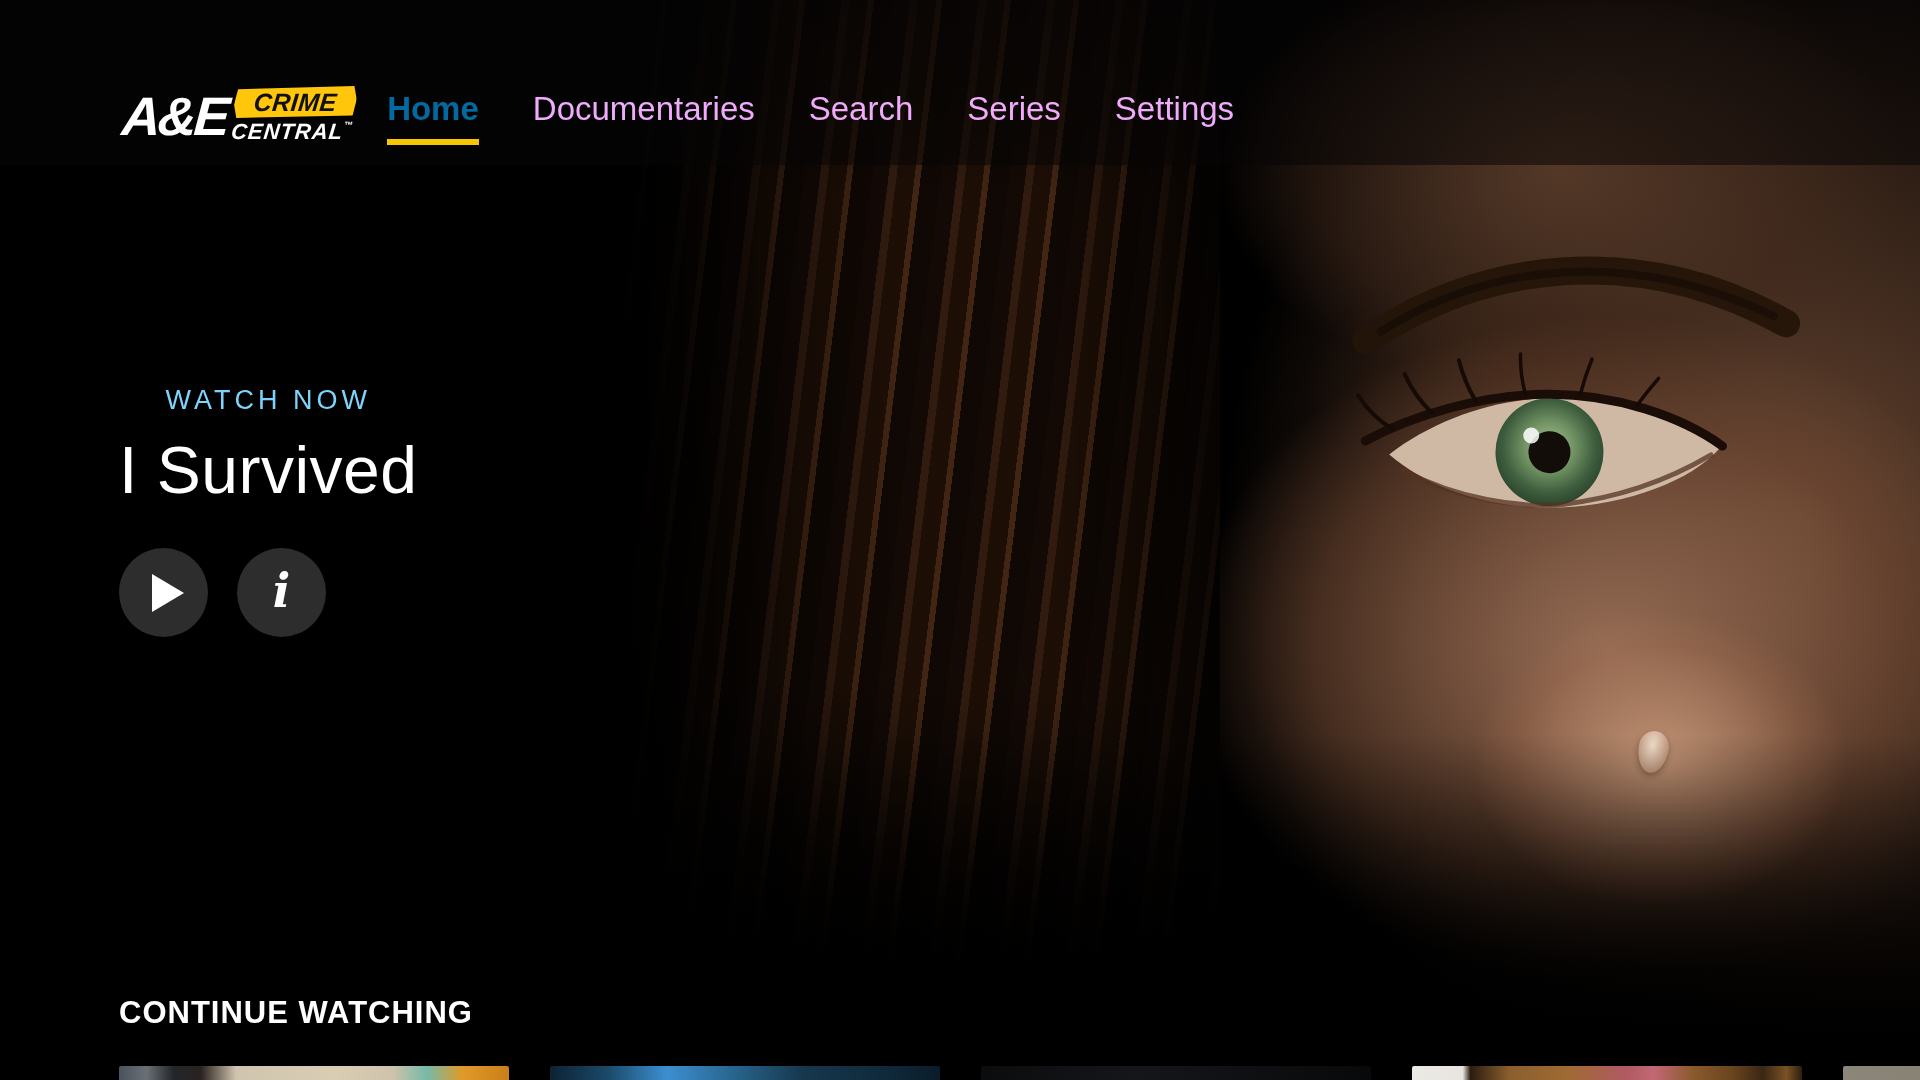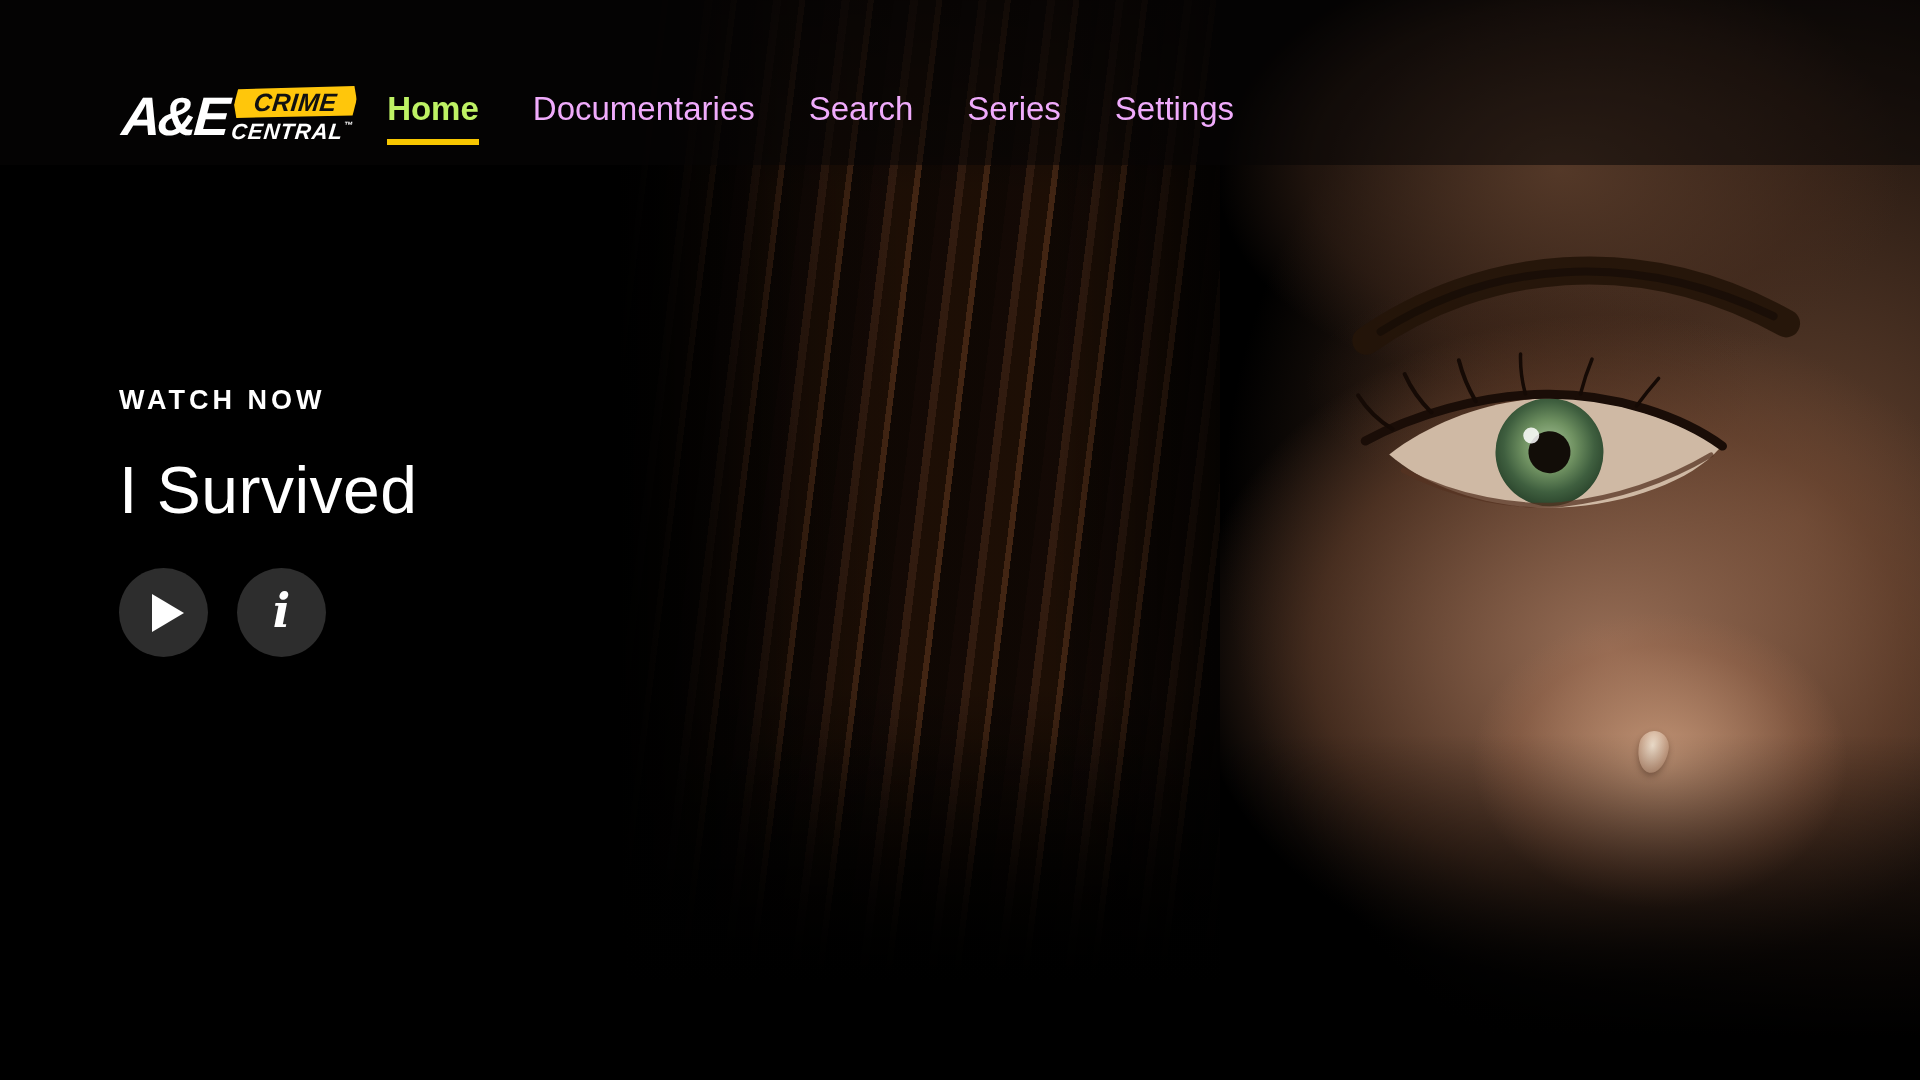--- a/index.html
+++ b/index.html
@@ -54,26 +54,26 @@
   .logo-stack { display:flex; flex-direction:column; align-items:stretch; transform:skewX(-6deg); }
   .logo-crime { background:#ffc60b; color:#111; font-weight:700; font-style:italic;
     font-size:25px; line-height:1; padding:4px 12px 3px; text-align:center; letter-spacing:0.5px;
     clip-path:polygon(2% 10%, 97% 0%, 100% 42%, 98% 92%, 3% 100%, 0% 58%); }
   .logo-central { color:#fff; font-weight:700; font-style:italic; font-size:22px;
     line-height:1; padding-top:3px; text-align:center; letter-spacing:1px; }
   .logo-tm { font-size:9px; font-style:normal; vertical-align:top; }
   .nav { display:flex; column-gap:54px; align-items:flex-end; }
   .nav-item { font-size:33px; line-height:1; color:#f0abfc; text-decoration:none;
     padding-bottom:14px; border-bottom:6px solid transparent; cursor:pointer; }
-  .nav-item.active { color:#bef264; font-weight:700; border-bottom-color:#f7c600; }
+  .nav-item.active { color:#0369a1; font-weight:700; border-bottom-color:#f7c600; }
 
   
   .hero-content { position:absolute; left:119px; top:385px; z-index:15; }
-  .kicker { color:#ffffff; font-size:27px; font-weight:700; letter-spacing:4px; }
-  .hero-title { color:#fff; font-size:66px; font-weight:400; margin-top:36px; letter-spacing:0.5px; }
+  .kicker { color:#7dd3fc; font-size:27px; font-weight:400; letter-spacing:4px;text-align:center; }
+  .hero-title { color:#fff; font-size:66px; font-weight:400; margin-top:16px; letter-spacing:0.5px; }
   .hero-buttons { display:flex; column-gap:29px; margin-top:40px; }
   .circle-btn { width:89px; height:89px; border-radius:50%; background:#2d2d2d;
     display:flex; align-items:center; justify-content:center; border:none; cursor:pointer; }
   .play-tri { width:0; height:0; border-top:19px solid transparent; border-bottom:19px solid transparent;
     border-left:32px solid #fff; margin-left:9px; }
   .info-i { color:#fff; font-family:"DejaVu Serif", serif; font-style:italic; font-weight:700;
     font-size:46px; line-height:1; margin-top:-4px; }
 
   
   .cw { position:absolute; left:0; top:995px; width:1920px; z-index:15; }
@@ -153,14 +153,24 @@
     <div class="hero-buttons">
       <button class="circle-btn">
         <span class="play-tri"></span>
       </button>
       <button class="circle-btn">
         <span class="info-i">i</span>
       </button>
     </div>
   </section>
 
+  <section class="cw">
+    <h2 class="cw-heading">CONTINUE WATCHING</h2>
+    <div class="cw-row">
+      <div class="thumb" style="background: linear-gradient(90deg, rgb(74, 82, 94) 0%, rgb(106, 112, 118) 7%, rgb(35, 38, 43) 14%, rgb(42, 34, 32) 21%, rgb(207, 196, 173) 30%, rgb(217, 205, 180) 55%, rgb(207, 195, 171) 70%, rgb(118, 185, 168) 79%, rgb(224, 154, 40) 88%, rgb(201, 127, 26) 100%);"></div>
+      <div class="thumb" style="background: linear-gradient(90deg, rgb(13, 34, 51) 0%, rgb(27, 74, 107) 15%, rgb(60, 143, 208) 30%, rgb(42, 106, 149) 45%, rgb(22, 55, 77) 65%, rgb(16, 42, 60) 85%, rgb(10, 28, 42) 100%);"></div>
+      <div class="thumb" style="background: linear-gradient(90deg, rgb(11, 12, 14) 0%, rgb(20, 22, 25) 40%, rgb(8, 9, 11) 100%);"></div>
+      <div class="thumb" style="background: linear-gradient(90deg, rgb(236, 234, 230) 0%, rgb(232, 229, 224) 13%, rgb(43, 28, 16) 15%, rgb(138, 95, 46) 25%, rgb(160, 106, 51) 40%, rgb(176, 90, 99) 55%, rgb(194, 104, 116) 62%, rgb(138, 90, 44) 72%, rgb(106, 69, 31) 82%, rgb(58, 39, 19) 90%, rgb(122, 82, 36) 96%, rgb(46, 29, 14) 100%);"></div>
+      <div class="thumb" style="background: linear-gradient(90deg, rgb(140, 134, 122) 0%, rgb(131, 124, 110) 50%, rgb(111, 105, 92) 100%);"></div>
+    </div>
+  </section>
 
 </div>
 
 </body></html>

